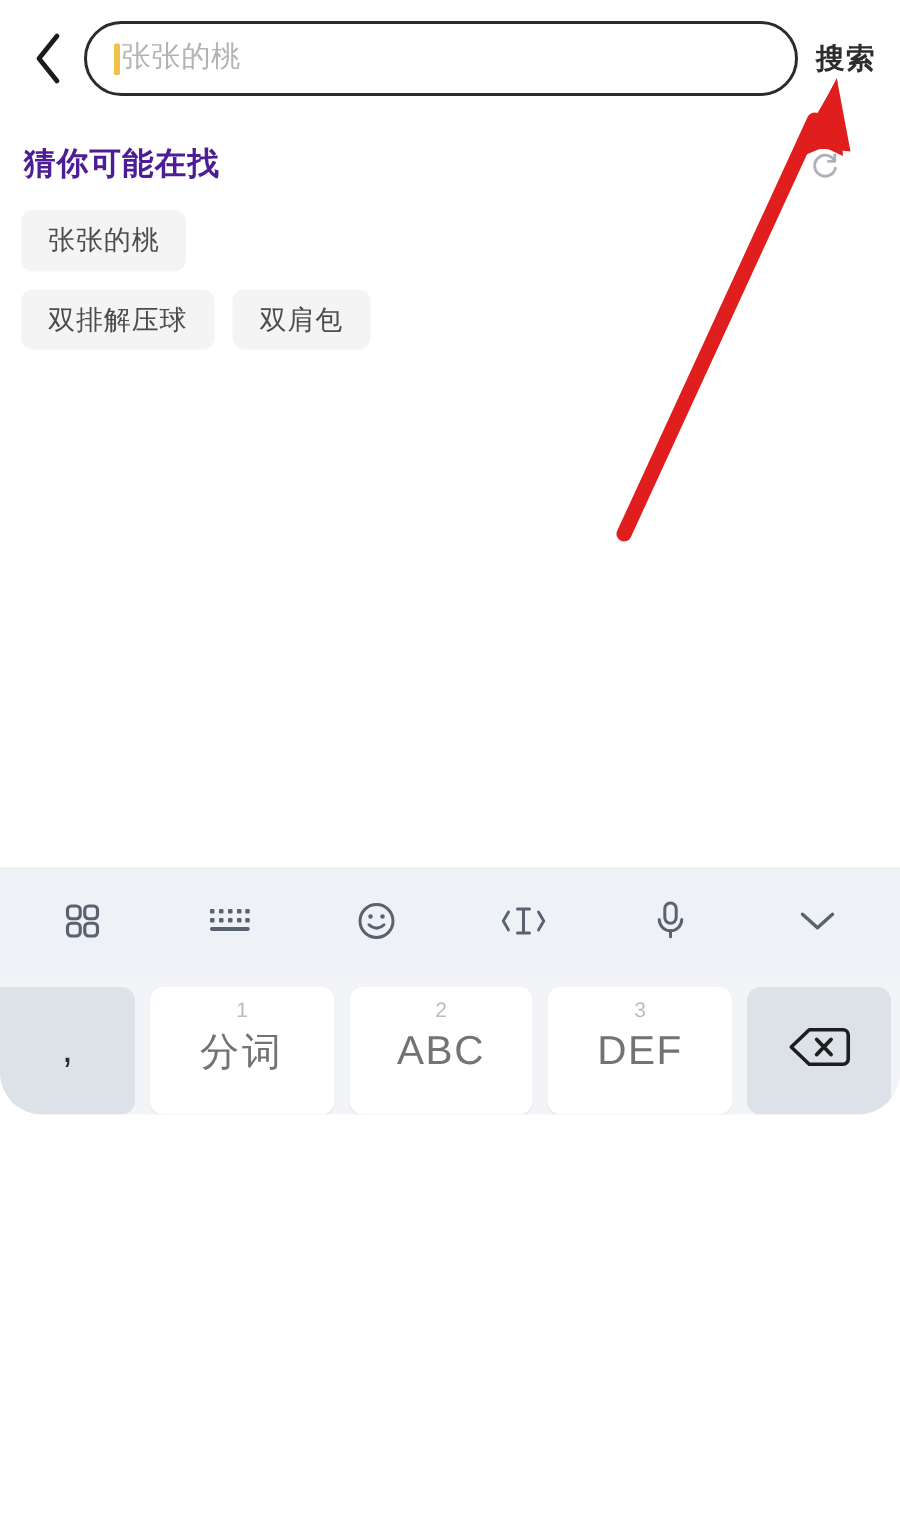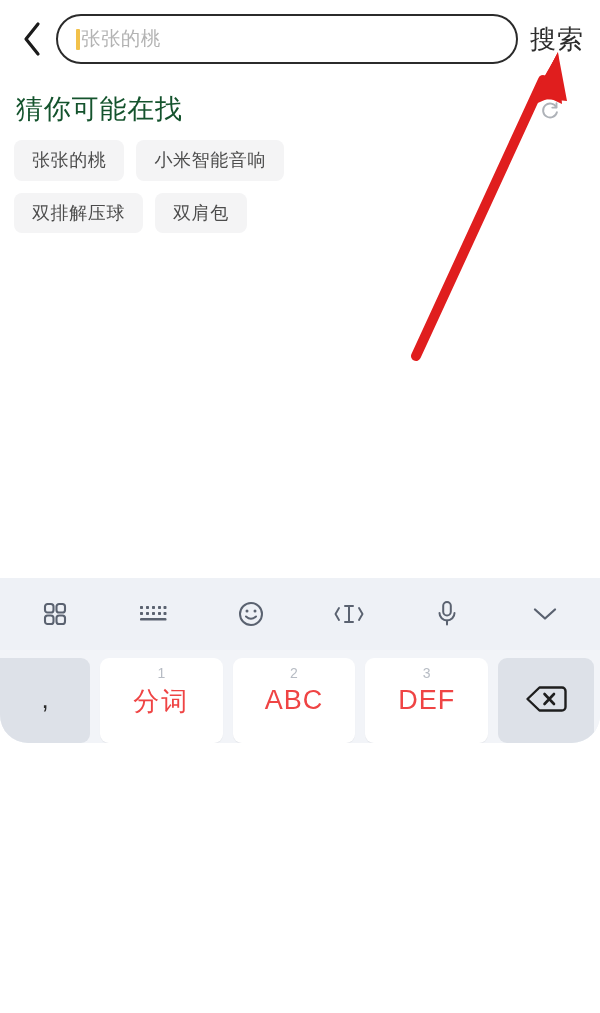--- a/index.html
+++ b/index.html
@@ -74,22 +74,22 @@
   }
   .search-placeholder {
     color: #b3b3b3;
     font-size: 19.5px;
     letter-spacing: 0.4px;
     line-height: 1;
     white-space: nowrap;
   }
   .search-action {
     flex: 0 0 auto;
-    font-size: 26px;
-    font-weight: normal;
+    font-size: 19px;
+    font-weight: bold;
     color: #2d2d2d;
     letter-spacing: 1px;
     padding: 4px 2px;
     cursor: pointer;
   }
 
   
   .suggest-section {
     position: absolute;
     left: 0;
@@ -99,23 +99,23 @@
     padding: 14px 14px 0 14px;
   }
   .suggest-head {
     display: flex;
     align-items: center;
     justify-content: space-between;
     padding: 0 4px 0 2px;
     height: 34px;
   }
   .suggest-title {
-    font-size: 27px;
-    font-weight: normal;
-    color: #14532d;
+    font-size: 21px;
+    font-weight: bold;
+    color: #4c1d95;
     letter-spacing: 0.8px;
     line-height: 1;
   }
   .refresh-btn {
     width: 28px;
     height: 28px;
     display: flex;
     align-items: center;
     justify-content: center;
     cursor: pointer;
@@ -214,21 +214,21 @@
     top: 8px;
     left: 0;
     right: 0;
     text-align: center;
     font-size: 14px;
     color: #b7bcc4;
     line-height: 1;
   }
   .key-label {
     font-size: 27px;
-    color: #ef4444;
+    color: #737373;
     letter-spacing: 1px;
     line-height: 1;
     margin-top: 0;
   }
   .key-label.cn { font-size: 26px; letter-spacing: 2px; }
   .key-backspace {
     width: 96px;
     margin-right: 0;
   }
 
@@ -273,21 +273,20 @@
             <path d="M16.3 7.2 A7 7 0 1 0 16.9 12.2" stroke="#aeb2b8" stroke-width="1.9" stroke-linecap="round"></path>
             <path d="M16.5 3.2 L16.5 7.6 L12.3 7.6" stroke="#aeb2b8" stroke-width="1.9" stroke-linecap="round" stroke-linejoin="round"></path>
           </svg>
         </span>
       </div>
     </div>
 
     <div class="tag-rows">
       <div class="tag-row">
         <div class="tag">张张的桃</div>
-        <div class="tag">小米智能音响</div>
       </div>
       <div class="tag-row">
         <div class="tag">双排解压球</div>
         <div class="tag">双肩包</div>
       </div>
     </div>
   </div>
 
   <div class="keyboard">
     <div class="kb-toolbar">

